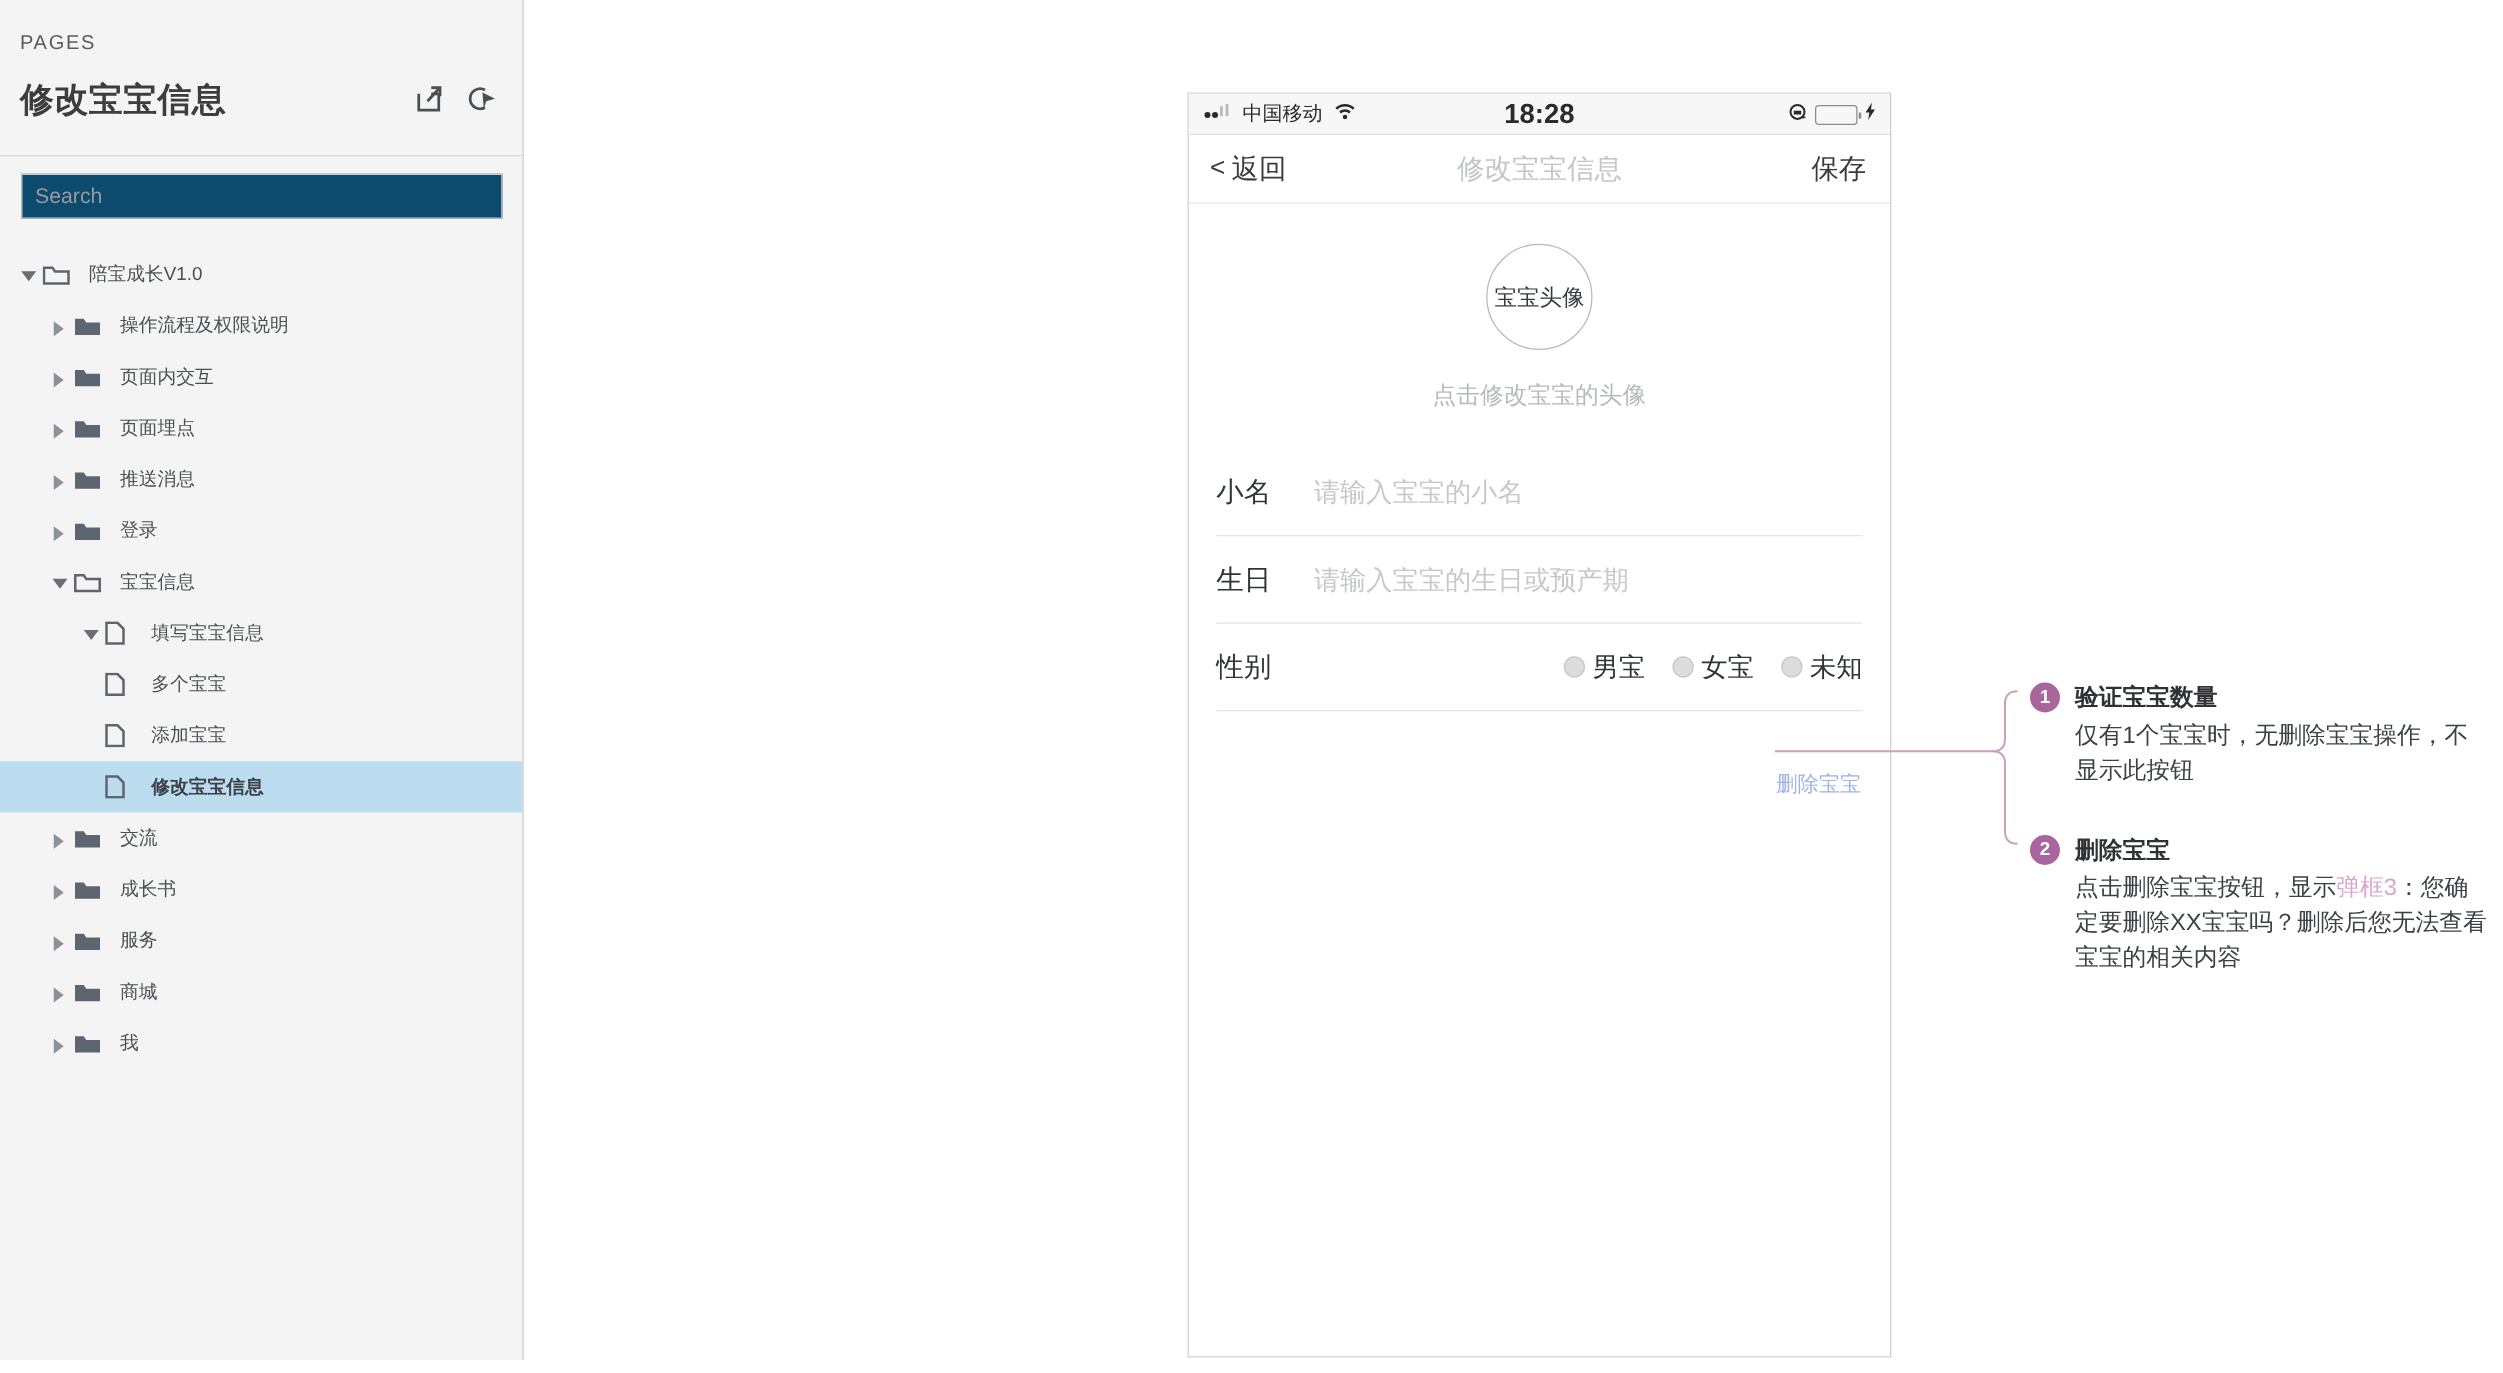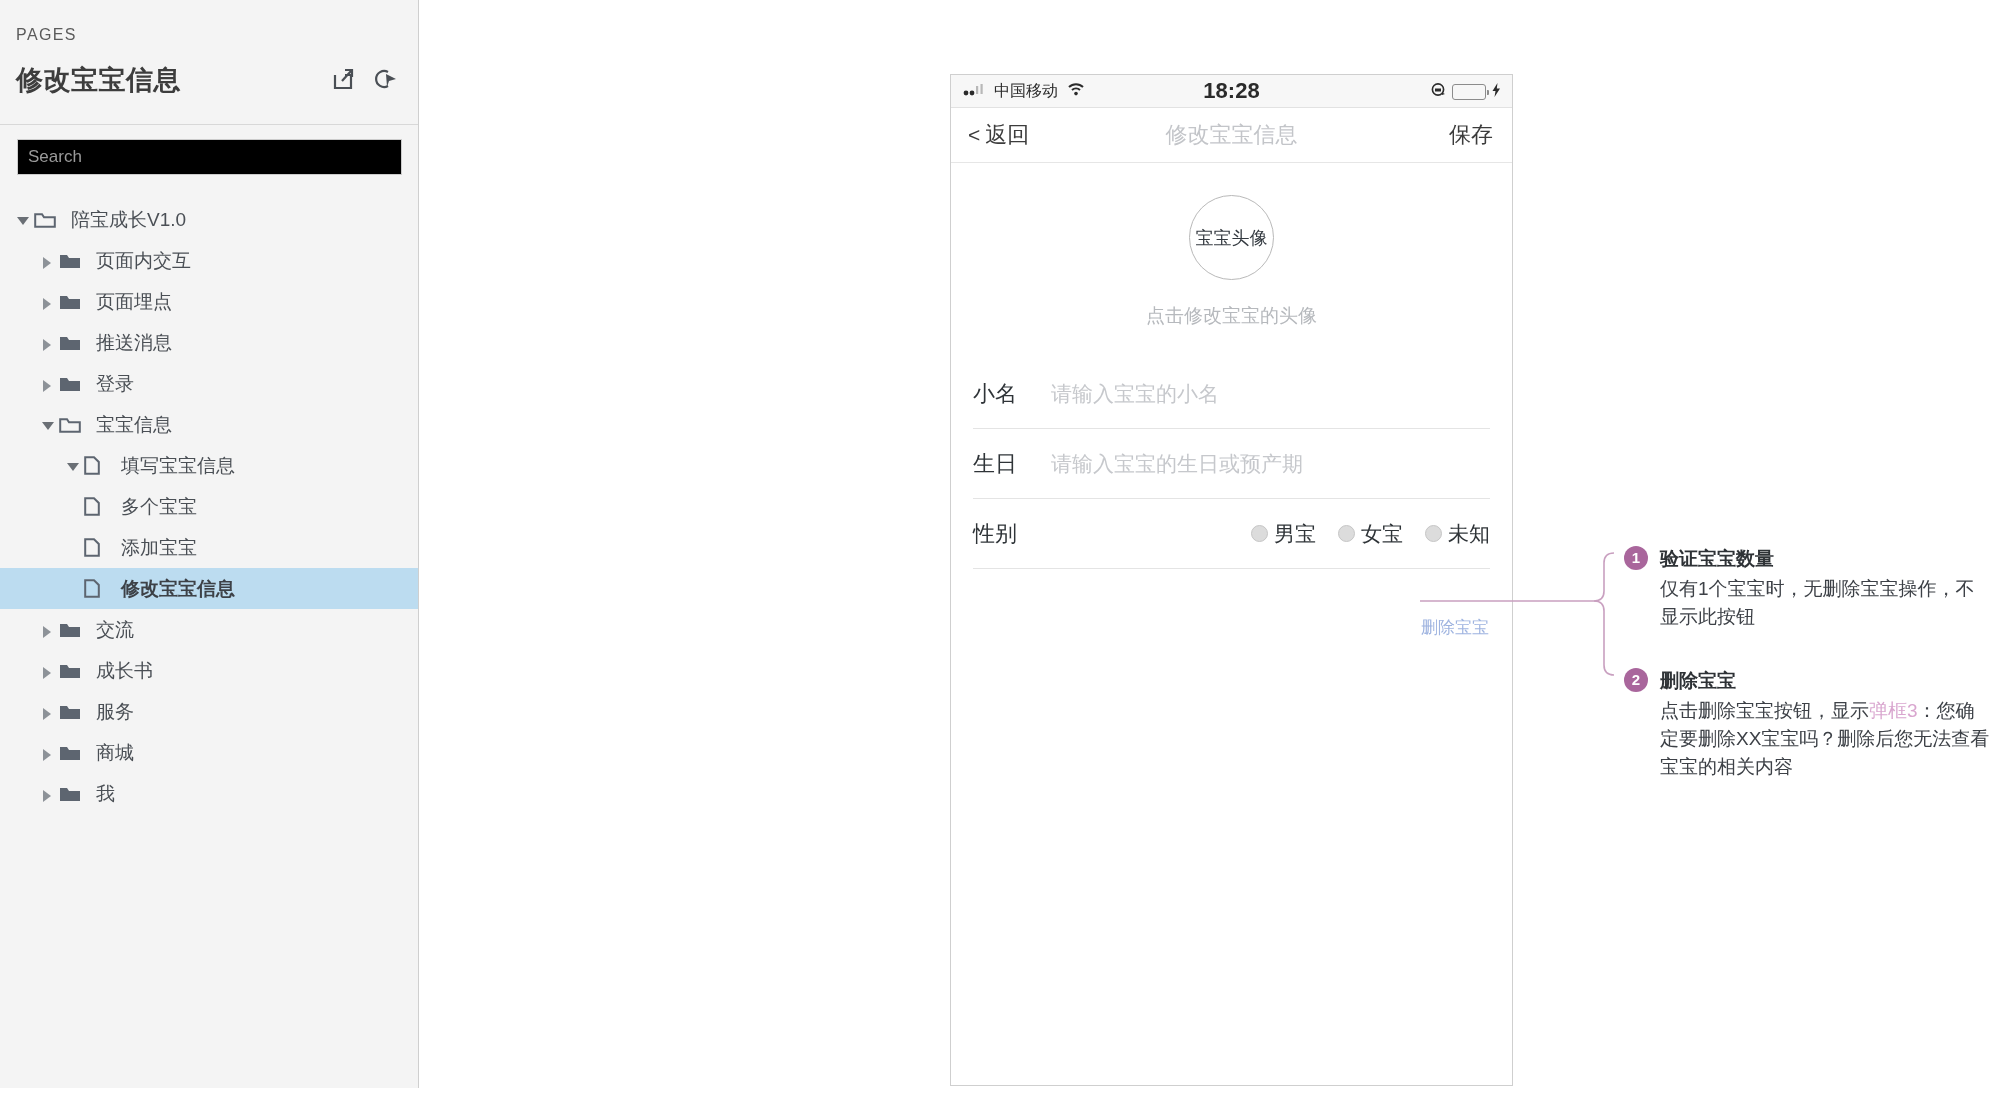--- a/index.html
+++ b/index.html
@@ -30,34 +30,34 @@
   .head-icons {
     position: absolute; right: 20px; top: 68px;
     display: flex; gap: 20px; align-items: center;
   }
   .head-icons svg { display: block; }
   .sidebar-divider { height: 1px; background: #d8d8d8; width: 100%; }
 
   .search-wrap { padding: 14px 17px 10px 17px; }
   .search-input {
     width: 385px; height: 36px;
-    background: #000000;
+    background: #0c4a6e;
     border: 1px solid #cccccc;
     font-size: 17px; color: #9a9a9a;
     padding: 0 10px;
     font-family: "Liberation Sans", sans-serif;
     outline: none;
   }
   .search-input::placeholder { color: #9a9a9a; }
 
   .tree { margin-top: 14px; }
   .tree-row {
     display: flex; align-items: center;
     height: 41px;
-    font-size: 19px; color: #4a4f55;
+    font-size: 15px; color: #4a4f55;
     white-space: nowrap;
     cursor: default;
     text-align: center;
   }
   .tree-row.selected { background: #bcdcf0; }
   .tree-row.selected .tree-label { font-weight: bold; color: #3d4147; }
   .twisty { width: 22px; height: 22px; flex: 0 0 22px; position: relative; }
   .twisty svg { position: absolute; left: 4px; top: 6px; }
   .tree-icon { width: 28px; flex: 0 0 28px; display: flex; align-items: center; }
   .tree-icon svg { display: block; }
@@ -204,20 +204,33 @@
             <svg width="14" height="12" viewBox="0 0 14 12">
               <path d="M1 2 L13 2 L7 10 Z" fill="#6a6f75"></path>
             </svg>
           </span>
           <span class="tree-icon">
             <svg width="22" height="18" viewBox="0 0 22 18">
               <path d="M1.2 3.2 L8 3.2 L10 6.2 L20.8 6.2 L20.8 15.8 L1.2 15.8 Z" fill="none" stroke="#5d6570" stroke-width="2"></path>
             </svg>
           </span>
           <span class="tree-label">陪宝成长V1.0</span>
+        </div>
+        <div class="tree-row">
+          <span class="twisty" style="margin-left: 37px;">
+            <svg width="12" height="14" viewBox="0 0 12 14">
+              <path d="M2 1 L2 13 L10 7 Z" fill="#8d9298"></path>
+            </svg>
+          </span>
+          <span class="tree-icon">
+            <svg width="22" height="18" viewBox="0 0 22 18">
+              <path d="M1 3 L8 3 L10 6 L21 6 L21 16 L1 16 Z" fill="#5d6570"></path>
+            </svg>
+          </span>
+          <span class="tree-label">操作流程及权限说明</span>
         </div>
         <div class="tree-row">
           <span class="twisty" style="margin-left: 37px;">
             <svg width="12" height="14" viewBox="0 0 12 14">
               <path d="M2 1 L2 13 L10 7 Z" fill="#8d9298"></path>
             </svg>
           </span>
           <span class="tree-icon">
             <svg width="22" height="18" viewBox="0 0 22 18">
               <path d="M1 3 L8 3 L10 6 L21 6 L21 16 L1 16 Z" fill="#5d6570"></path>

